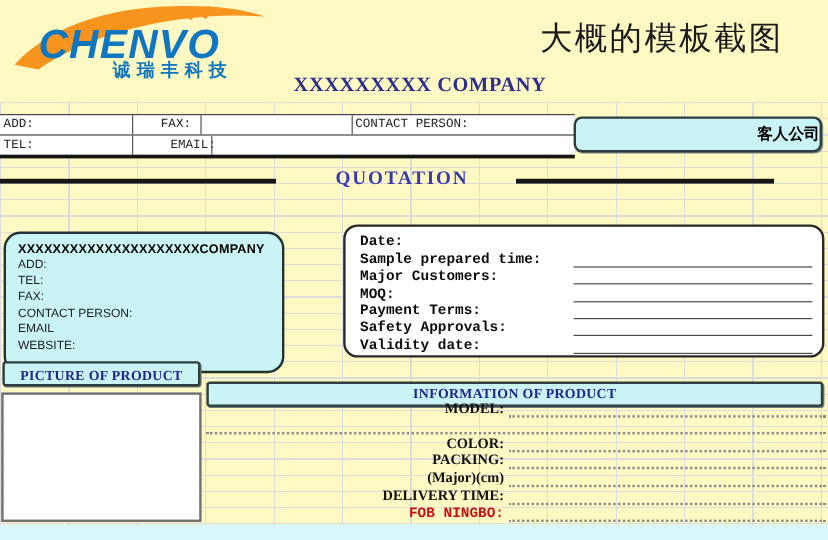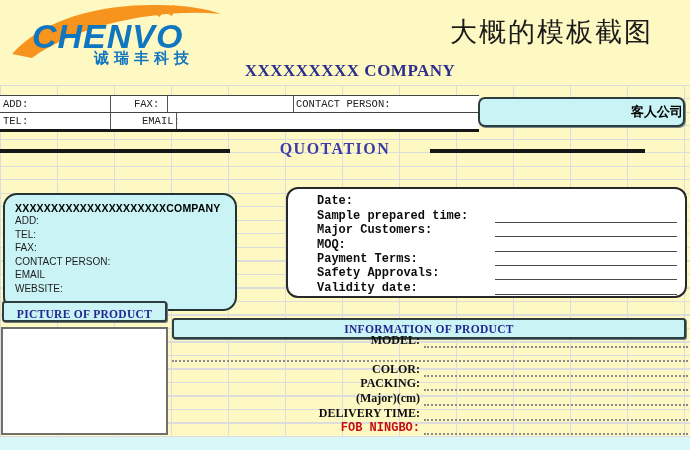--- a/index.html
+++ b/index.html
@@ -63,21 +63,21 @@
     box-sizing:border-box; padding:7px 10px 0 10px;margin-top:16px;
   }
   .sb-company { font-weight:bold; font-size:10.5px; color:#000; letter-spacing:0.2px; }
   .sb-field   { font-size:10px; color:#1c1c1c; line-height:13.6px; }
   
   .details-box {
     position:absolute; left:286px; top:187px; width:401px; height:111px;
     background:#fff; border:2px solid #282828; border-radius:12px;
     box-sizing:border-box; padding:5px 8px 0 12px;
   }
-  .dt-row { display:flex; height:14.4px; align-items:flex-end;margin-left:17px; }
+  .dt-row { display:flex; height:14.4px; align-items:flex-end; }
   .dt-label {
     width:178px; font-family:"Liberation Mono","DejaVu Sans Mono",monospace;
     font-weight:bold; font-size:12px; color:#0c0c0c; white-space:nowrap;
   }
   .dt-line { flex:1; height:100%; border-bottom:1px solid #4a4a4a; }
   .dt-line.none { border-bottom:none; }
   
   .sec {
     position:absolute; top:301px; height:21px; background:#c9f3f5;
     border:2px solid #2e3d3d; border-radius:3px; box-sizing:border-box;

